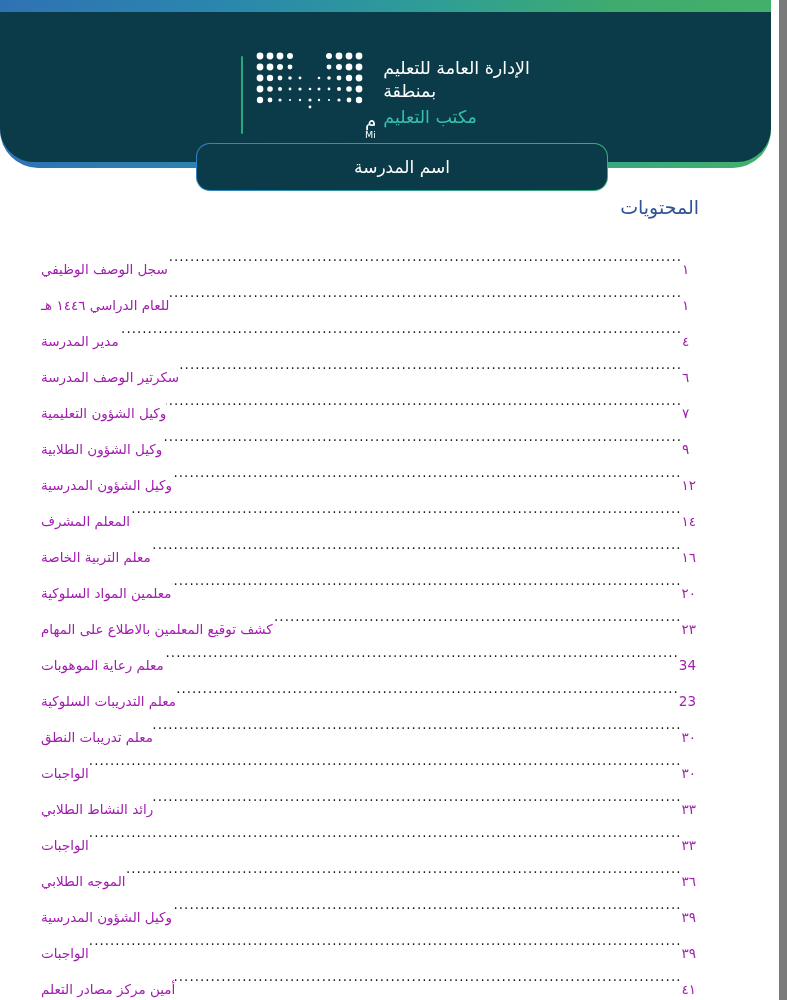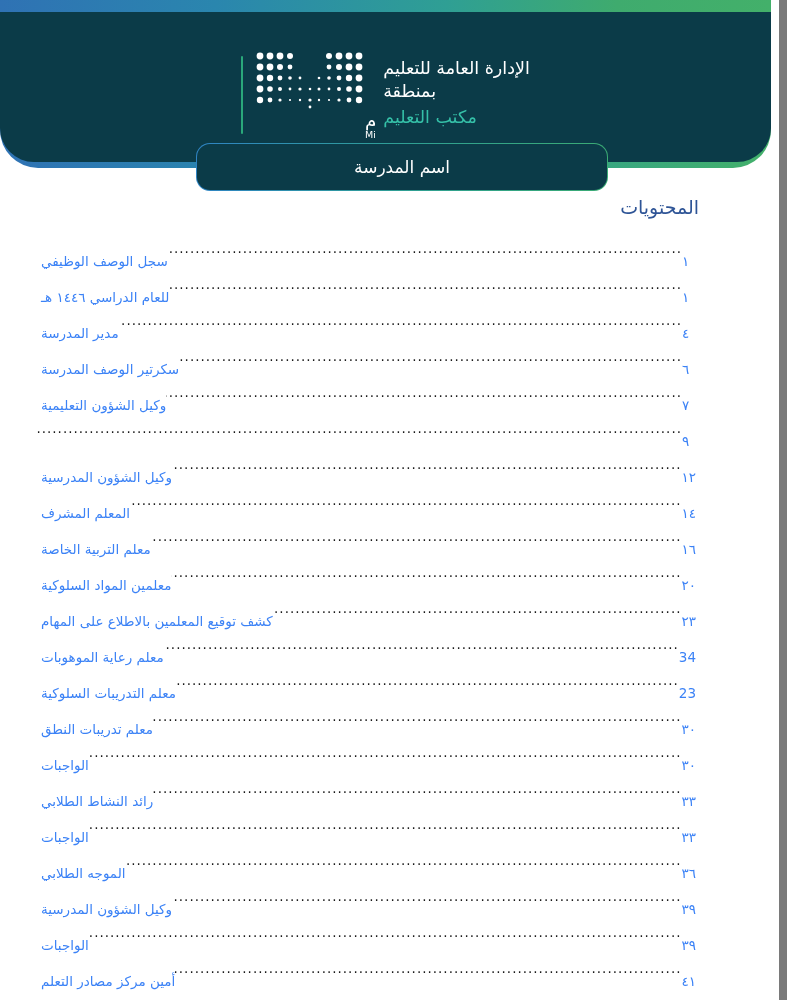--- a/index.html
+++ b/index.html
@@ -138,33 +138,33 @@
     right:8px;
     bottom:0;
     padding:0 72px 0 36px;
   }
 
   .contents-heading {
     color:#2e5496;
     font-size:19px;
     font-weight:400;
     text-align:right;
-    margin-bottom:12px;
+    margin-bottom:20px;
     letter-spacing:0;
   }
 
   
   .toc-list { list-style:none; }
 
   .toc-row {
     display:flex;
     flex-direction:row-reverse;
     align-items:baseline;
     font-size:13.5px;
-    color:#3b82f6;
+    color:#a21caf;
     height:36px;
     line-height:36px;
     white-space:nowrap;
   }
   .toc-title {
     flex:0 0 auto;
     padding-left:5px;
   }
   .toc-leader {
     flex:1 1 auto;
@@ -302,20 +302,21 @@
           <span class="toc-title">سكرتير   الوصف المدرسة</span>
           <span class="toc-leader"></span>
           <span class="toc-page">٦</span>
         </li>
         <li class="toc-row">
           <span class="toc-title">وكيل الشؤون التعليمية</span>
           <span class="toc-leader"></span>
           <span class="toc-page">٧</span>
         </li>
         <li class="toc-row">
+          <span class="toc-title">وكيل الشؤون الطلابية</span>
           <span class="toc-leader"></span>
           <span class="toc-page">٩</span>
         </li>
         <li class="toc-row">
           <span class="toc-title">وكيل الشؤون المدرسية</span>
           <span class="toc-leader"></span>
           <span class="toc-page">١٢</span>
         </li>
         <li class="toc-row">
           <span class="toc-title">المعلم المشرف</span>

